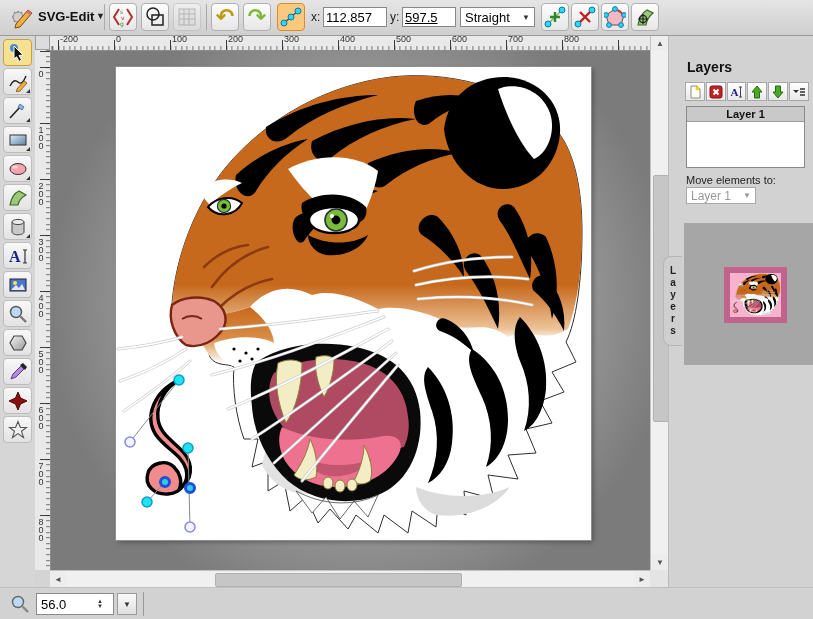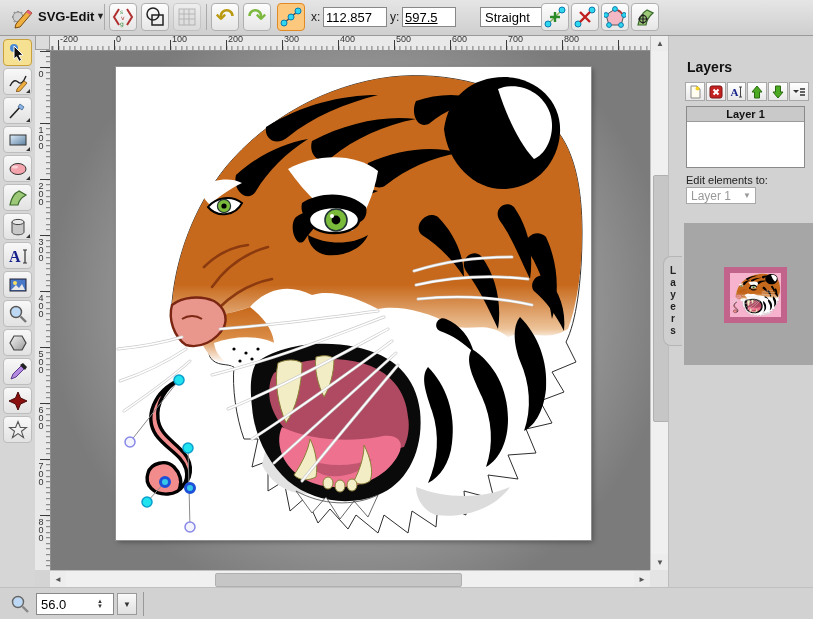--- a/index.html
+++ b/index.html
@@ -11,21 +11,21 @@
     background:linear-gradient(#e5e5e5,#cfcfcf);border-bottom:1px solid #9a9a9a;z-index:30;}
   .tbtn{position:absolute;top:3px;width:28px;height:28px;border:1px solid #b0b0b0;border-radius:4px;
     background:linear-gradient(#fdfdfd,#e6e6e6);display:flex;align-items:center;justify-content:center;box-sizing:border-box;}
   .tbtn.active{background:#fbc87e;border:1px solid #e08a26;}
   .tbtn.disabled{opacity:.45;}
   .tsep{position:absolute;top:4px;width:1px;height:26px;background:#aaa;}
   .tlabel{position:absolute;top:10px;font-size:12px;color:#222;}
   .tinput{position:absolute;top:7px;height:18px;border:1px solid #888;background:#fff;
     font-size:13px;font-family:"Liberation Sans",sans-serif;padding:0 2px;box-sizing:content-box;}
   .tselect{position:absolute;top:7px;height:20px;border:1px solid #888;background:#fff;
-    font-size:13px;display:flex;align-items:center;padding:0 4px;justify-content:space-between;box-sizing:border-box;margin-left:20px;}
+    font-size:13px;display:flex;align-items:center;padding:0 4px;justify-content:space-between;box-sizing:border-box;}
   #logo-btn{left:4px;top:2px;width:32px;height:30px;position:absolute;}
   #menu-label{position:absolute;left:38px;top:9px;font-size:13px;font-weight:bold;color:#111;}
   #menu-arrow{position:absolute;left:96px;top:11px;font-size:9px;color:#222;}
   
   #palette{position:absolute;left:0;top:35px;width:35px;height:552px;background:#d6d6d6;z-index:20;}
   .pbtn{position:absolute;left:3px;width:29px;height:27px;border:1px solid #bdbdbd;border-radius:4px;
     background:linear-gradient(#f8f8f8,#e2e2e2);display:flex;align-items:center;justify-content:center;box-sizing:border-box;}
   .pbtn.selected{background:#f5e191;border:1px solid #c8a03c;}
   .flyout{position:absolute;right:1px;bottom:1px;width:0;height:0;
     border-left:4px solid transparent;border-bottom:4px solid #333;}
@@ -538,21 +538,21 @@
       <div class="lbtn">
         <svg width="14" height="14" viewBox="0 0 14 14">
           <path d="M1 5l3 3 3-3z" fill="#333"></path>
           <path d="M8 4h5M8 7h5M8 10h5" stroke="#333" stroke-width="1.4"></path>
         </svg>
       </div>
     </div>
     <div id="layer-list">
       <div class="hdr">Layer 1</div>
     </div>
-    <div id="move-label">Edit elements to:</div>
+    <div id="move-label">Move elements to:</div>
     <div id="move-select">
       <span>Layer 1</span>
       <span style="font-size:8px;color:#999">▼</span>
     </div>
     <div id="thumb-panel">
       <div id="thumb">
         <div class="inner">
           <svg width="51" height="44" viewBox="0 0 475 473" preserveAspectRatio="none">
             <use href="#tigerSym"></use>
           </svg>

